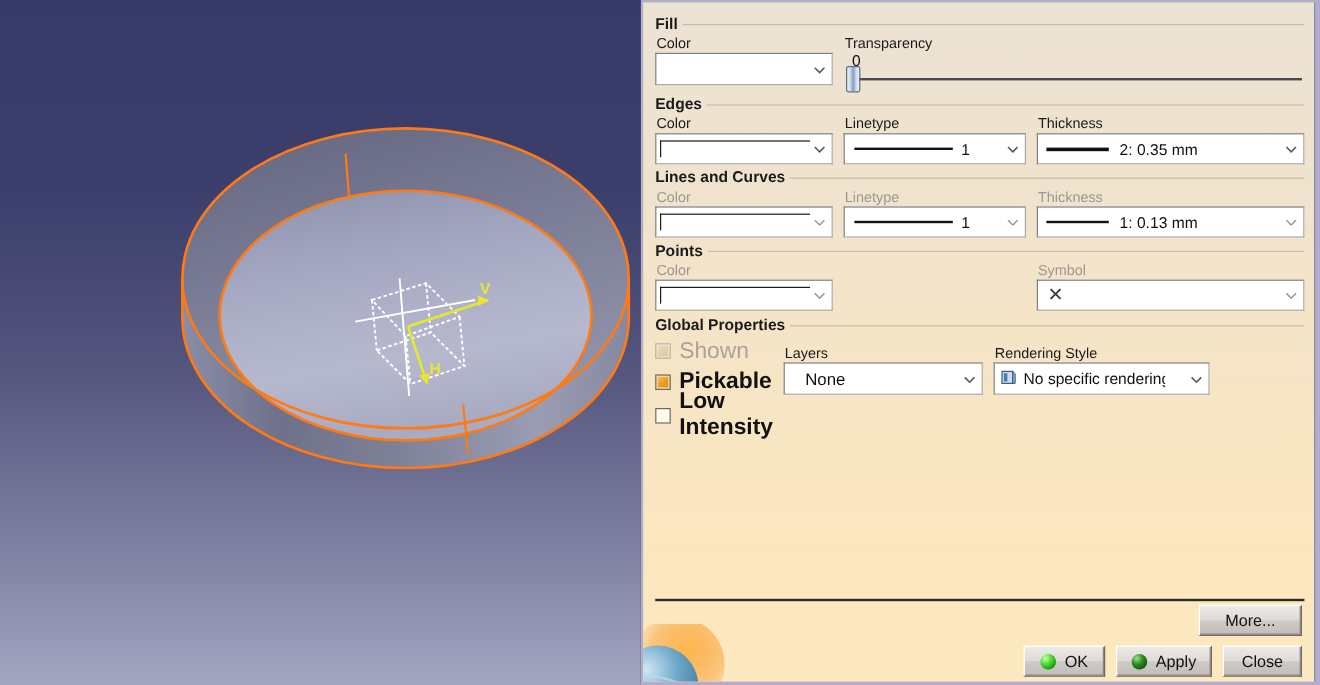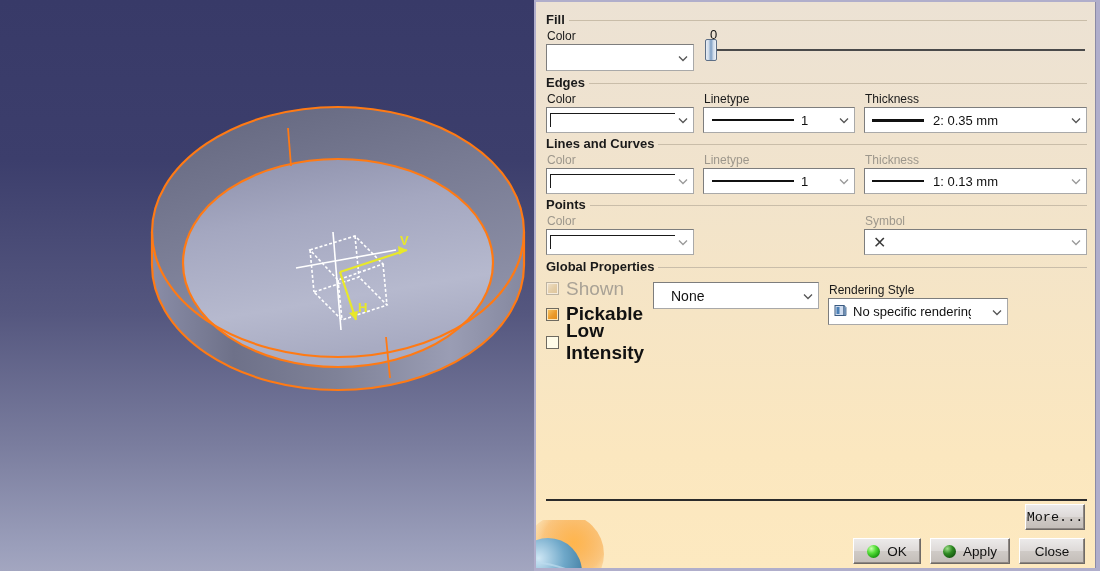--- a/index.html
+++ b/index.html
@@ -254,20 +254,21 @@
             <div class="combo" style="height:27px;">
               <span class="combo-val"></span>
               <span class="arrow">
                 <svg viewBox="0 0 12 12">
                     <path d="M2 4.5 L6 8.5 L10 4.5" fill="none" stroke="#555" stroke-width="1.3"></path>
                   </svg>
               </span>
             </div>
           </div>
           <div class="field" style="flex:1;">
+            <div class="flabel">Transparency</div>
             <div style="position:relative;">
               <div class="slider-value">0</div>
               <div class="slider-wrap" style="height:18px;">
                 <span class="slider-track" style="top:8px;"></span>
                 <span class="slider-thumb" style="top:-2px;"></span>
               </div>
             </div>
           </div>
         </div>
       </div>
@@ -416,20 +417,21 @@
               <span class="cklabel">Pickable</span>
             </div>
             <div class="checkrow" style="height:28px;">
               <span class="cbox"></span>
               <span class="cklabel">Low Intensity</span>
             </div>
           </div>
 
           <div style="display:flex; gap:9px; flex:1; padding-top:5px; padding-left:3px;">
             <div class="field" style="width:166px;">
+              <div class="flabel">Layers</div>
               <div class="combo" style="height:27px;">
                 <span class="combo-val" style="font-size:14px;">None</span>
                 <span class="arrow">
                   <svg viewBox="0 0 12 12">
                       <path d="M2 4.5 L6 8.5 L10 4.5" fill="none" stroke="#555" stroke-width="1.3"></path>
                     </svg>
                 </span>
               </div>
             </div>
             <div class="field" style="width:180px;">
@@ -453,21 +455,21 @@
           </div>
         </div>
       </div>
 
     </div>
 
     <div id="sep"></div>
 
     <div id="btnbar">
       <div class="row-more">
-        <div class="btn" style="width:60px;font-family:Liberation Mono, monospace;">
+        <div class="btn" style="width:86px;">
           <span>More...</span>
         </div>
       </div>
       <div class="row-main">
         <div class="btn" style="width:68px;">
           <span class="sphere bright"></span>
           <span>OK</span>
         </div>
         <div class="btn" style="width:80px;">
           <span class="sphere dark"></span>

